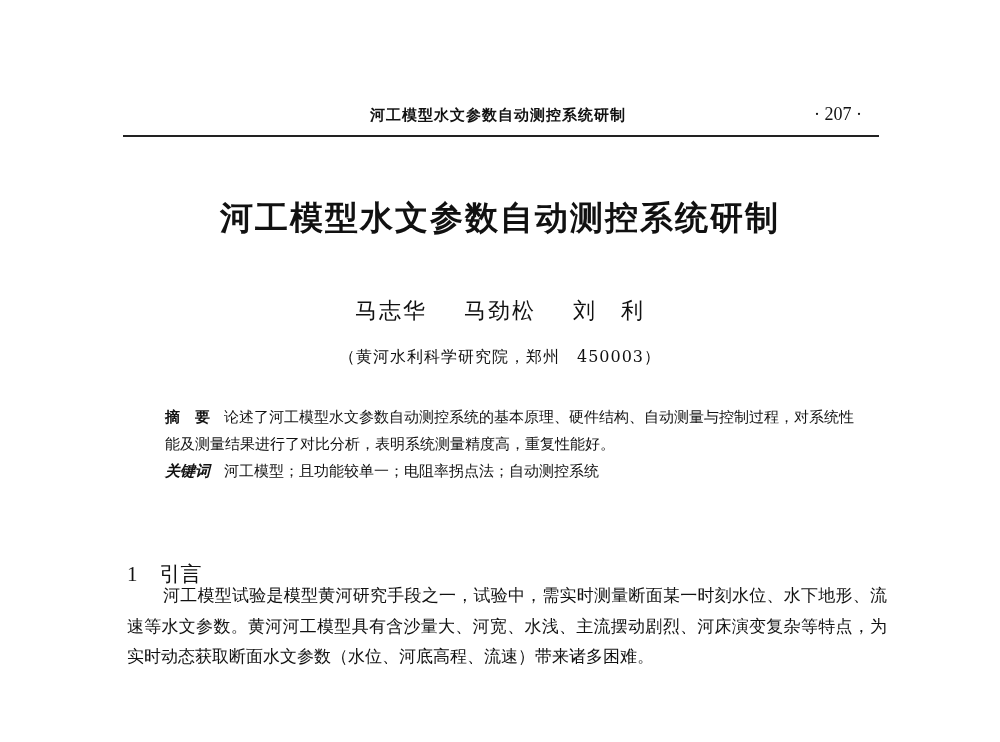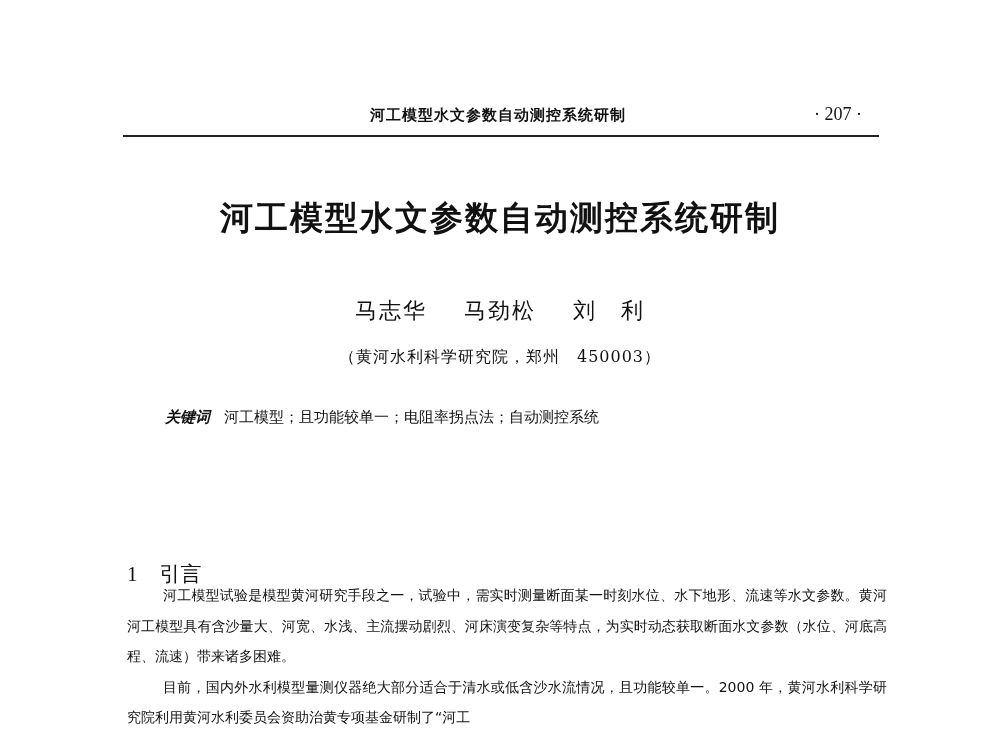--- a/index.html
+++ b/index.html
@@ -10,21 +10,21 @@
   .head-rule { position: absolute; left: 123px; top: 135px; width: 756px; height: 2px; background: #222; }
   .title { position: absolute; left: 0; width: 1000px; top: 196px; text-align: center; font-size: 33px; font-weight: bold; letter-spacing: 2px; font-family: "DejaVu Sans", sans-serif; }
   .authors { position: absolute; left: 0; width: 1000px; top: 296px; text-align: center; font-size: 22px; letter-spacing: 2px; }
   .authors span { margin: 8px 14px; }
   .affil { position: absolute; left: 0; width: 1000px; top: 347px; text-align: center; font-size: 16px; letter-spacing: 1px; }
   .abstract { position: absolute; left: 165px; top: 404px; width: 700px; font-size: 15px; line-height: 27px; font-family: "DejaVu Sans", sans-serif; }
   .abstract .label { font-weight: bold; margin-right: 14px; }
   .kw-label { font-weight: bold; margin-right: 14px; font-style: italic; }
   .section-h { position: absolute; left: 127px; top: 560px; font-size: 21px; font-family: "DejaVu Sans", sans-serif; }
   .section-h .num { margin-right: 22px; font-family: "Liberation Serif", serif; }
-  .body-text { position: absolute; left: 127px; top: 580px; width: 760px; font-size: 14px; line-height: 30.5px; font-family: "DejaVu Sans", sans-serif; text-align: justify; }
+  .body-text { position: absolute; left: 127px; top: 580px; width: 760px; font-size: 17px; line-height: 30.5px; font-family: "DejaVu Sans", sans-serif; text-align: justify; }
   .body-text p { margin: 0; text-indent: 36px; }
 </style>
 </head>
 <body>
 
 <div class="running-head">
   <span class="running-title">河工模型水文参数自动测控系统研制</span>
   <span class="page-num">· 207 ·</span>
 </div>
 <div class="head-rule"></div>
@@ -34,24 +34,26 @@
 <div class="authors">
   <span>马志华</span>
   <span>马劲松</span>
   <span>刘　利</span>
 </div>
 
 <div class="affil">（黄河水利科学研究院，郑州　450003）</div>
 
 <div class="abstract">
   <div>
+    <span class="label">摘　要</span><span>论述了河工模型水文参数自动测控系统的基本原理、硬件结构、自动测量与控制过程，对系统性能及测量结果进行了对比分析，表明系统测量精度高，重复性能好。</span>
+  </div>
+  <div>
     <span class="kw-label">关键词</span><span>河工模型；且功能较单一；电阻率拐点法；自动测控系统</span>
   </div>
 </div>
 
 <div class="section-h">
   <span class="num">1</span><span>引言</span>
 </div>
 
 <div class="body-text">
   <p>河工模型试验是模型黄河研究手段之一，试验中，需实时测量断面某一时刻水位、水下地形、流速等水文参数。黄河河工模型具有含沙量大、河宽、水浅、主流摆动剧烈、河床演变复杂等特点，为实时动态获取断面水文参数（水位、河底高程、流速）带来诸多困难。</p>
-  <p>目前，国内外水利模型量测仪器绝大部分适合于清水或低含沙水流情况，且功能较单一。2000 年，黄河水利科学研究院利用黄河水利委员会资助治黄专项基金研制了“河工</p>
 </div>
 
 </body></html>

